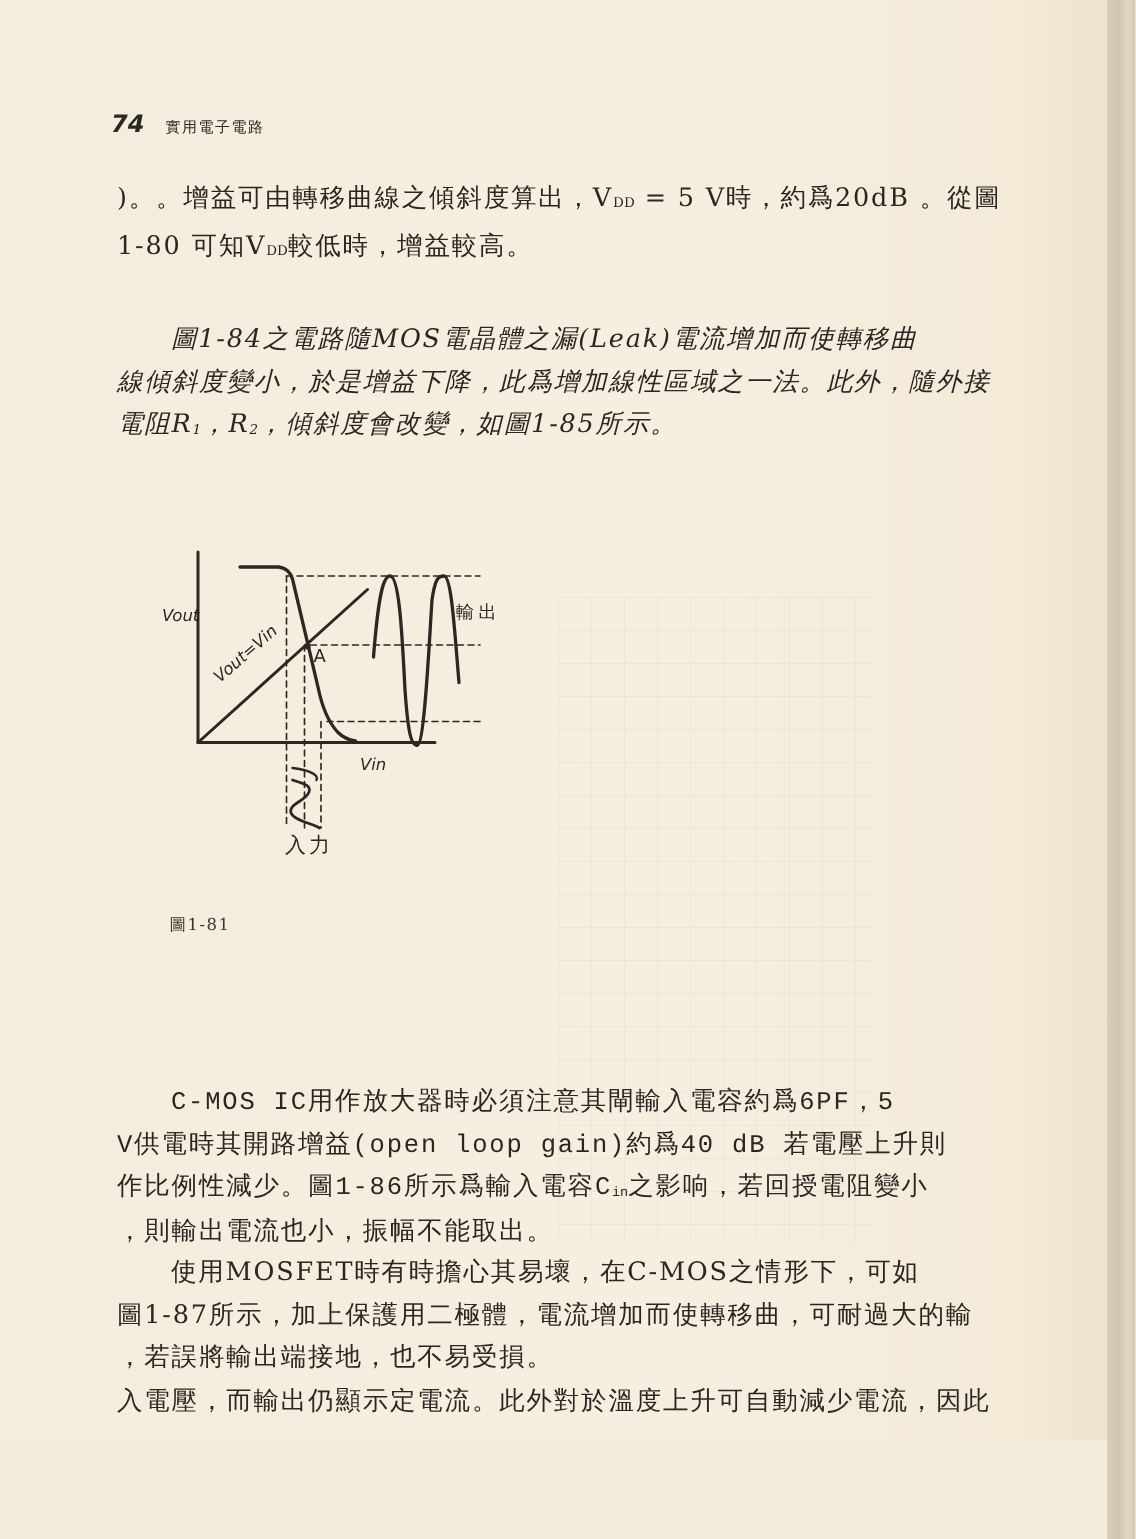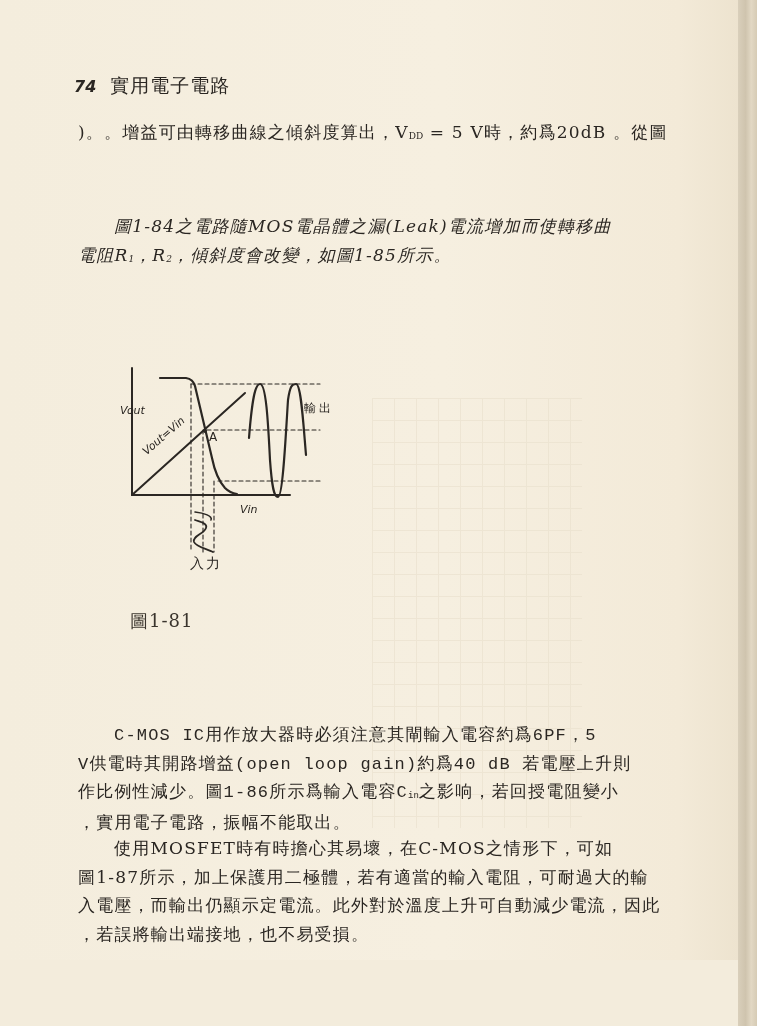--- a/index.html
+++ b/index.html
@@ -22,46 +22,48 @@
     background-image:
       linear-gradient(#ebe2cf 1px, transparent 1px),
       linear-gradient(90deg, #ebe2cf 1px, transparent 1px);
     background-size: 22px 22px;
     opacity: 0.7;
   }
   .header {
     position: absolute; left: 74px; top: 73px; display: flex; align-items: baseline; gap: 14px;
   }
   .pageno { font-family: "DejaVu Sans", sans-serif; font-weight: bold; font-style: italic; font-size: 16px; color: #2b2723; }
-  .booktitle { font-size: 19px; color: #2b2723; letter-spacing: 1px; }
+  .booktitle { font-size: 10px; color: #2b2723; letter-spacing: 1px; }
   .para { position: absolute; left: 78px; width: 590px; font-size: 17px; line-height: 28.5px; letter-spacing: 1.2px; }
   .para p { margin: 0; }
   sub { font-size: 9px; vertical-align: baseline; position: relative; top: 1px; letter-spacing: 0; }
   .figure { position: absolute; left: 100px; top: 360px; width: 240px; height: 220px; }
   .figure svg { position: absolute; left: 0; top: 0; }
   .fig-label { position: absolute; font-size: 12px; color: #2a2622; }
   .ital { font-family: "DejaVu Sans", sans-serif; font-style: italic; font-size: 11px; }
-  .caption { position: absolute; left: 113px; top: 609px; font-size: 18px; letter-spacing: 1px; color: #3a342d; margin-left: 17px; }
+  .caption { position: absolute; left: 113px; top: 609px; font-size: 11px; letter-spacing: 1px; color: #3a342d; }
 </style>
 </head>
 <body>
 
 <div class="page">
   <div class="showthrough"></div>
 
   <div class="header">
     <span class="pageno">74</span>
     <span class="booktitle">實用電子電路</span>
   </div>
 
   <div class="para" style="top:118px;">
       <p><span>)。。增益可由轉移曲線之傾斜度算出，V</span><sub>DD</sub><span> = 5 V時，約爲20dB 。從圖</span></p>
+      <p><span>1-80 可知V</span><sub>DD</sub><span>較低時，增益較高。</span></p>
     </div>
   <div class="para indent-first" style="top:212px;font-style:italic;">
       <p style="padding-left: 36px;"><span>圖1-84之電路隨MOS電晶體之漏(Leak)電流增加而使轉移曲</span></p>
+      <p><span>線傾斜度變小，於是增益下降，此爲增加線性區域之一法。此外，隨外接</span></p>
       <p><span>電阻R</span><sub>1</sub><span>，R</span><sub>2</sub><span>，傾斜度會改變，如圖1-85所示。</span></p>
     </div>
 
   <div class="figure">
     <svg width="240" height="220" viewBox="0 0 240 220">
       <g stroke="#2b2723" fill="none" stroke-linecap="round">
 
         <line x1="32" y1="8" x2="32" y2="135" stroke-width="2"></line>
         <line x1="32" y1="135" x2="190" y2="135" stroke-width="2"></line>
 
@@ -79,37 +81,37 @@
           <line x1="114" y1="121" x2="114" y2="192"></line>
         </g>
 
         <path d="M149 78 C152 40 155 24 160 24 C166 24 168 60 170 100 C172 128 174 137 178 137 C183 137 186 70 188 40 C190 26 192 24 196 24 C201 24 203 60 206 95" stroke-width="2.2"></path>
 
         <path d="M95 160 C100 162 108 163 106 168 C104 174 92 176 94 182 C96 187 108 189 113 192" stroke-width="1.8"></path>
         <path d="M95 152 C104 153 113 156 111 160" stroke-width="1.6"></path>
       </g>
       <circle cx="105" cy="71" r="2" fill="#2b2723"></circle>
     </svg>
-    <span class="fig-label ital" style="left:20px; top:44px;">Vout</span>
+    <span class="fig-label ital" style="left:8px; top:44px;">Vout</span>
     <span class="fig-label ital" style="left:140px; top:143px;">Vin</span>
     <span class="fig-label ital" style="left:40px; top:88px; transform: rotate(-41deg); transform-origin: left top;">Vout=Vin</span>
     <span class="fig-label" style="left:109px; top:70px; font-family:'DejaVu Sans',sans-serif;">A</span>
     <span class="fig-label" style="left:204px; top:40px; font-size:12px; letter-spacing:3px;text-align:center;">輸出</span>
     <span class="fig-label" style="left:90px; top:195px; font-size:14px; letter-spacing:2px;">入力</span>
   </div>
 
   <span class="caption">圖1-81</span>
 
   <div class="para" style="top:722px;font-family:Liberation Mono, monospace;">
       <p style="padding-left: 36px;"><span>C-MOS IC用作放大器時必須注意其閘輸入電容約爲6PF，5</span></p>
       <p><span>V供電時其開路增益(open loop gain)約爲40 dB 若電壓上升則</span></p>
       <p><span>作比例性減少。圖1-86所示爲輸入電容C</span><sub>in</sub><span>之影响，若回授電阻變小</span></p>
-      <p><span>，實用電子電路，振幅不能取出。</span></p>
+      <p><span>，則輸出電流也小，振幅不能取出。</span></p>
     </div>
   <div class="para" style="top:834px;">
       <p style="padding-left: 36px;"><span>使用MOSFET時有時擔心其易壞，在C-MOS之情形下，可如</span></p>
-      <p><span>圖1-87所示，加上保護用二極體，若有適當的輸入電阻，可耐過大的輸</span></p>
+      <p><span>圖1-87所示，加上保護用二極體，電流增加而使轉移曲，可耐過大的輸</span></p>
+      <p><span>，若誤將輸出端接地，也不易受損。</span></p>
       <p><span>入電壓，而輸出仍顯示定電流。此外對於溫度上升可自動減少電流，因此</span></p>
-      <p><span>，若誤將輸出端接地，也不易受損。</span></p>
     </div>
 </div>
 
 <div class="binding"></div>
 
 </body></html>

